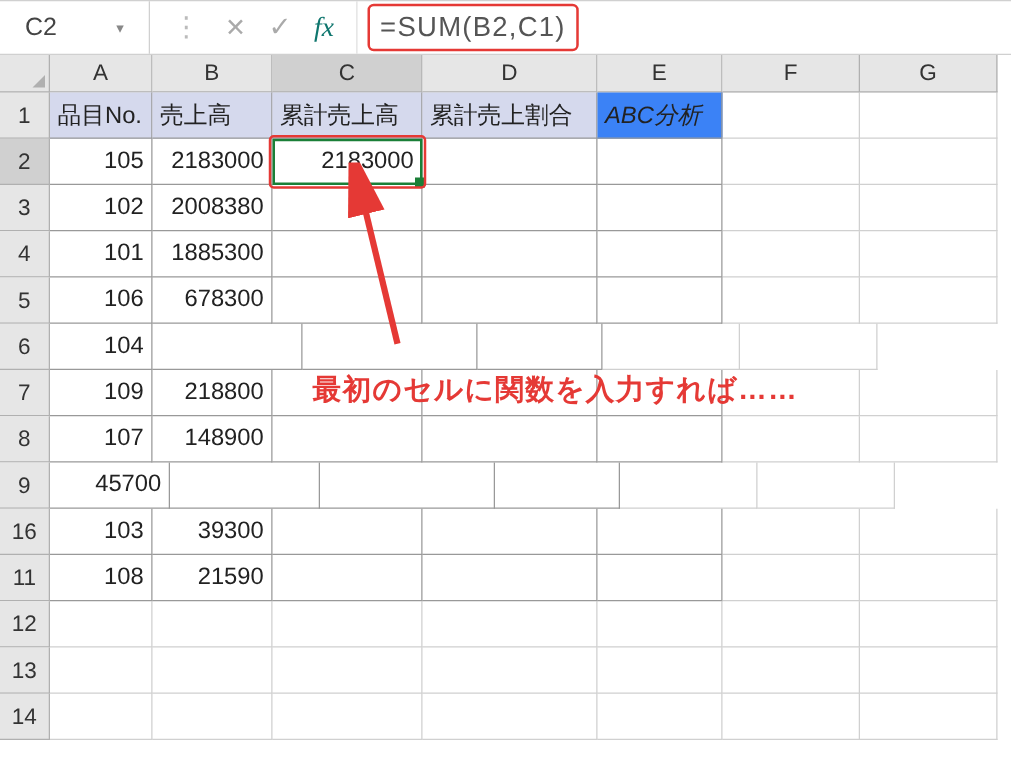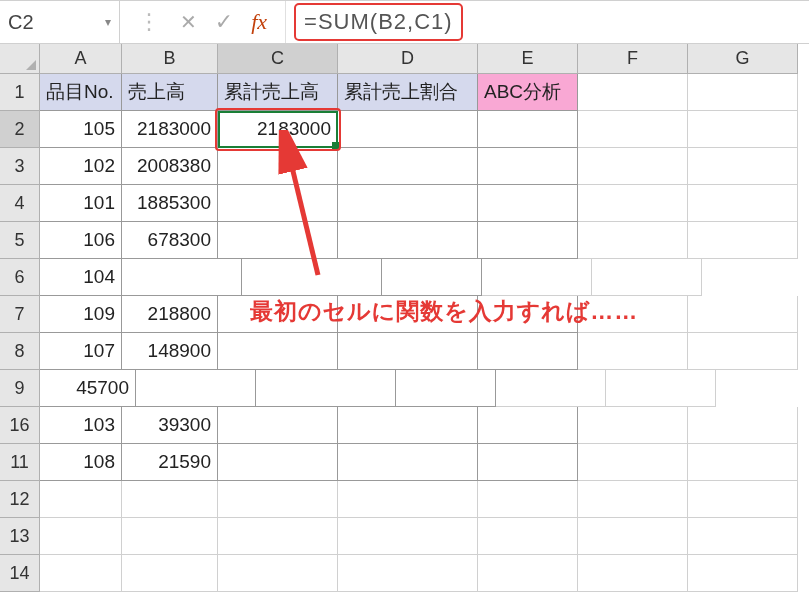--- a/index.html
+++ b/index.html
@@ -20,42 +20,42 @@
     border-bottom: 1px solid #d0d0d0;
     background: #fff;
     font-size: 20px;
   }
   .name-box {
     width: 120px;
     height: 100%;
     border-right: 1px solid #d0d0d0;
     display: flex;
     align-items: center;
-    padding: 0 8px;
+    padding: 0 20px;
     color: #444;
     position: relative;
   }
   .name-box .dd {
     margin-left: auto;
     color: #888;
     font-size: 12px;
   }
   .fb-sep {
     display: flex;
     align-items: center;
     gap: 18px;
     padding: 0 18px;
     color: #aaa;
     height: 100%;
     border-right: 1px solid #e0e0e0;
   }
   .fb-sep .dots { font-size: 22px; letter-spacing: 2px; color:#bbb;}
   .fb-sep .x { font-size: 20px; }
   .fb-sep .chk { font-size: 22px; }
-  .fb-sep .fx { font-style: italic; font-family: "Times New Roman", serif; font-size: 22px; color:#c2410c;}
+  .fb-sep .fx { font-style: italic; font-family: "Times New Roman", serif; font-size: 22px; color:#0f766e;}
   .formula-input-wrap {
     flex: 1;
     padding: 3px 8px;
     display:flex;
     align-items:flex-end;
   }
   .formula-input {
     border: 2.5px solid #e53935;
     border-radius: 5px;
     padding: 4px 8px;
@@ -127,21 +127,21 @@
     border-bottom:1px solid #d0d0d0;
     display:flex;
     align-items:center;
     font-size:19px;
     color:#222;
     padding:0 6px;
     overflow:hidden;
     white-space:nowrap;
   }
   .cell.hdr { background:#d5d9ed; border-right:1px solid #999; border-bottom:1px solid #999;}
-  .cell.hdr-orange { background:#f9a8d4; border-right:1px solid #999; border-bottom:1px solid #999;}
+  .cell.hdr-orange { background:#3b82f6; border-right:1px solid #999; border-bottom:1px solid #999;font-style:italic;}
   .cell.num { justify-content:flex-end; }
   .cell.databorder { border-right:1px solid #999; border-bottom:1px solid #999; }
 
   .cwA { width:82px; }
   .cwB { width:96px; }
   .cwC { width:120px; }
   .cwD { width:140px; }
   .cwE { width:100px; }
   .cwF { width:110px; }
   .cwG { width:110px; }

